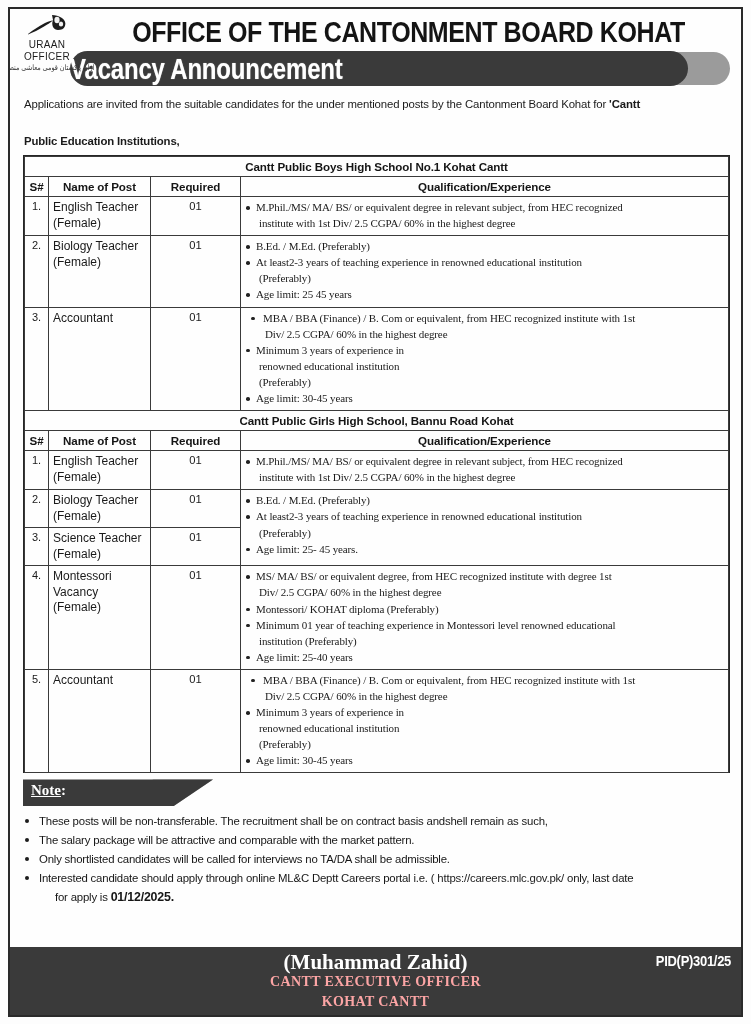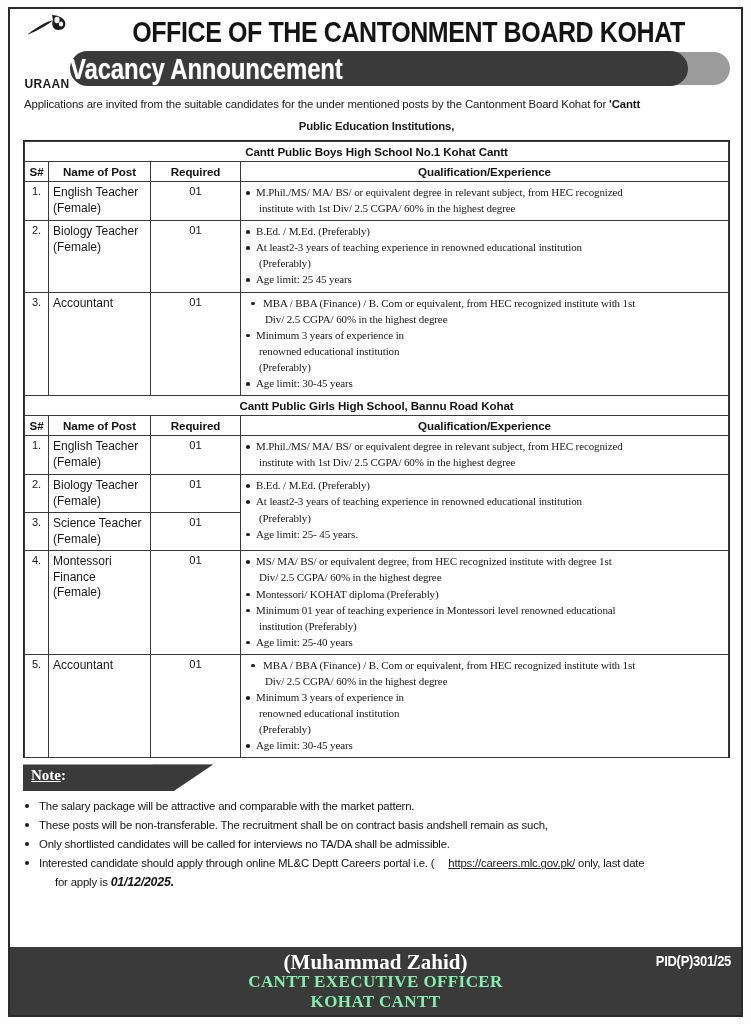--- a/index.html
+++ b/index.html
@@ -44,26 +44,25 @@
     z-index: 5;
     background: transparent;
   }
   .logo-mark {
     width: 42px; height: 24px;
     position: relative;
     margin-bottom: 1px;
   }
   .logo-text1, .logo-text2 {
     font-family: "Liberation Sans", sans-serif;
-    font-weight: 700;
-    font-size: 12px;
+    font-weight: 400;
+    font-size: 10px;
     letter-spacing: .3px;
     line-height: 11.5px;
     color: #1c1c1c;
-    margin-top: 40px;
   }
   .logo-urdu {
     font-size: 6.5px;
     color: #333;
     letter-spacing: .2px;
     margin-top: 2px;
     white-space: nowrap;
     transform: scaleY(1.15);
   }
   .head-title {
@@ -111,21 +110,21 @@
   
   .intro {
     padding: 4px 12px 2px 14px;
     font-family: "Liberation Sans", sans-serif;
     font-size: 11.4px;
     line-height: 19px;
     color: #1b1b1b;
     letter-spacing: -0.15px;
   }
   .intro b { font-weight: 700; }
-  .intro .line2 { display: block; font-weight: 700; margin-top: 3px; text-align: center; }
+  .intro .line2 { display: block; font-weight: 700; margin-top: 18px; }
 
   
   .tbl-frame {
     margin: 2px 11px 0 13px;
     border: 1.6px solid #262626;
     border-bottom: none;
   }
   table.vac {
     width: 100%;
     border-collapse: collapse;
@@ -254,27 +253,25 @@
   }
   .note-list li:before {
     content: "";
     position: absolute;
     left: 2px; top: 7px;
     width: 4px; height: 4px;
     border-radius: 50%;
     background: #1c1c1c;
   }
   .note-list li .lnk {
-    text-decoration: underline;
     color: #222;
-    margin-left: 11px;
   }
   .note-list li b { font-weight: 700; }
   .note-cont { padding-left: 16px; font-size: 11.4px; line-height: 19px; }
-  .note-cont b { font-weight: 700; font-size: 12.4px; font-style: italic; }
+  .note-cont b { font-weight: 700; font-size: 12.4px; }
 
   
   .footer {
     position: absolute;
     left: 0; right: 0; bottom: 0;
     height: 68px;
     background: #3a3a3a;
     color: #fff;
   }
   .footer-center {
@@ -285,24 +282,24 @@
   .f-name {
     font-family: "Liberation Serif", serif;
     font-weight: 700;
     font-size: 21px;
     line-height: 20px;
     color: #fff;
   }
   .f-role, .f-place {
     font-family: "Liberation Serif", serif;
     font-weight: 700;
-    font-size: 17px;
+    font-size: 14px;
     line-height: 20px;
     letter-spacing: .4px;
-    color: #86efac;
+    color: #fca5a5;
   }
   .pid {
     position: absolute;
     right: 10px; top: 7px;
     font-family: "Liberation Sans", sans-serif;
     font-weight: 700;
     font-size: 13px;
     color: #fff;
     letter-spacing: -0.3px;
     transform: scaleY(1.1);
@@ -453,21 +450,21 @@
               <td class="post">
                 <div>Science Teacher</div>
                 <div>(Female)</div>
               </td>
               <td class="req">01</td>
             </tr>
             <tr>
               <td class="sn">4.</td>
               <td class="post">
                 <div>Montessori</div>
-                <div>Finance</div>
+                <div>Vacancy</div>
                 <div>(Female)</div>
               </td>
               <td class="req">01</td>
               <td class="qual" rowspan="1">
                 <ul class="bl">
                   <li class="">MS/ MA/ BS/ or equivalent degree, from HEC recognized institute with degree 1st</li>
                   <li class="cont">Div/ 2.5 CGPA/ 60% in the highest degree</li>
                   <li class="">Montessori/ KOHAT diploma (Preferably)</li>
                   <li class="">Minimum 01 year of teaching experience in Montessori level renowned educational</li>
                   <li class="cont">institution (Preferably)</li>
@@ -496,22 +493,22 @@
       </table>
     </div>
 
     <div class="note-sec">
       <div class="note-ribbon">
         <div class="shade"></div>
         <div class="shape"></div>
         <div class="lbl"><u>Note</u><span>:</span></div>
       </div>
       <ul class="note-list" id="note-list">
+          <li>These posts will be non-transferable. The recruitment shall be on contract basis andshell remain as such,</li>
           <li>The salary package will be attractive and comparable with the market pattern.</li>
-          <li>These posts will be non-transferable. The recruitment shall be on contract basis andshell remain as such,</li>
           <li>Only shortlisted candidates will be called for interviews no TA/DA shall be admissible.</li>
           <li><span>Interested candidate should apply through online ML&amp;C Deptt Careers portal i.e. ( </span><span class="lnk">https://careers.mlc.gov.pk/</span><span> only, last date</span><div class="note-cont"><span>for apply is </span><b>01/12/2025.</b></div></li>
         </ul>
     </div>
 
     <div class="footer">
       <div class="footer-center">
         <div class="f-name">(Muhammad Zahid)</div>
         <div class="f-role">CANTT EXECUTIVE OFFICER</div>
         <div class="f-place">KOHAT CANTT</div>

